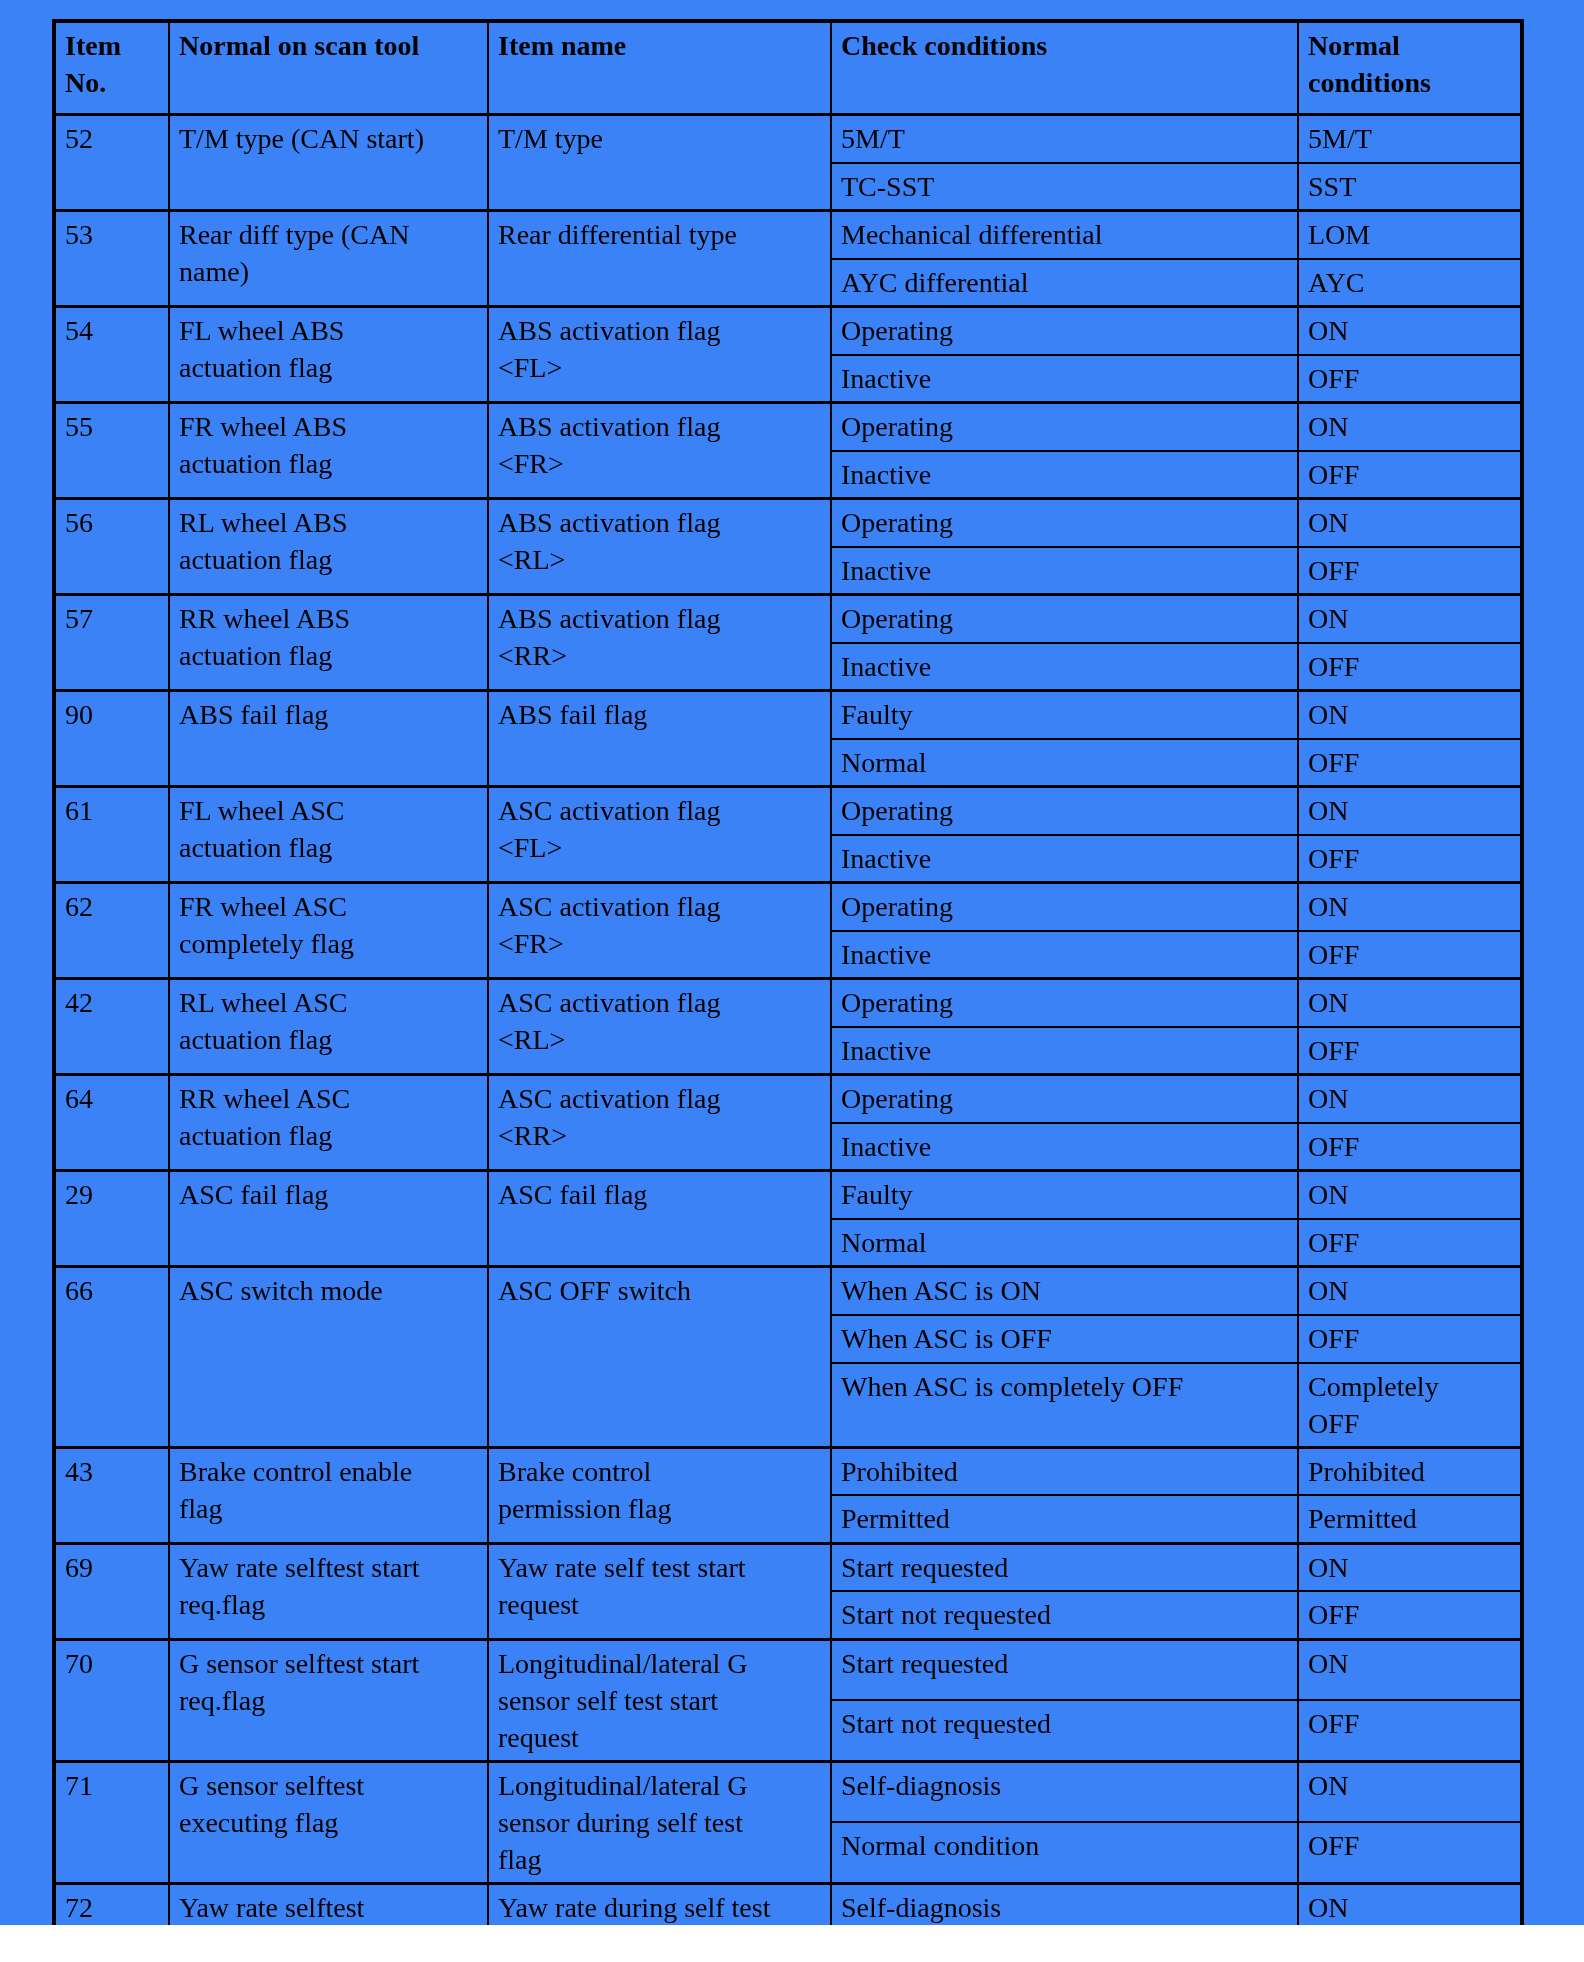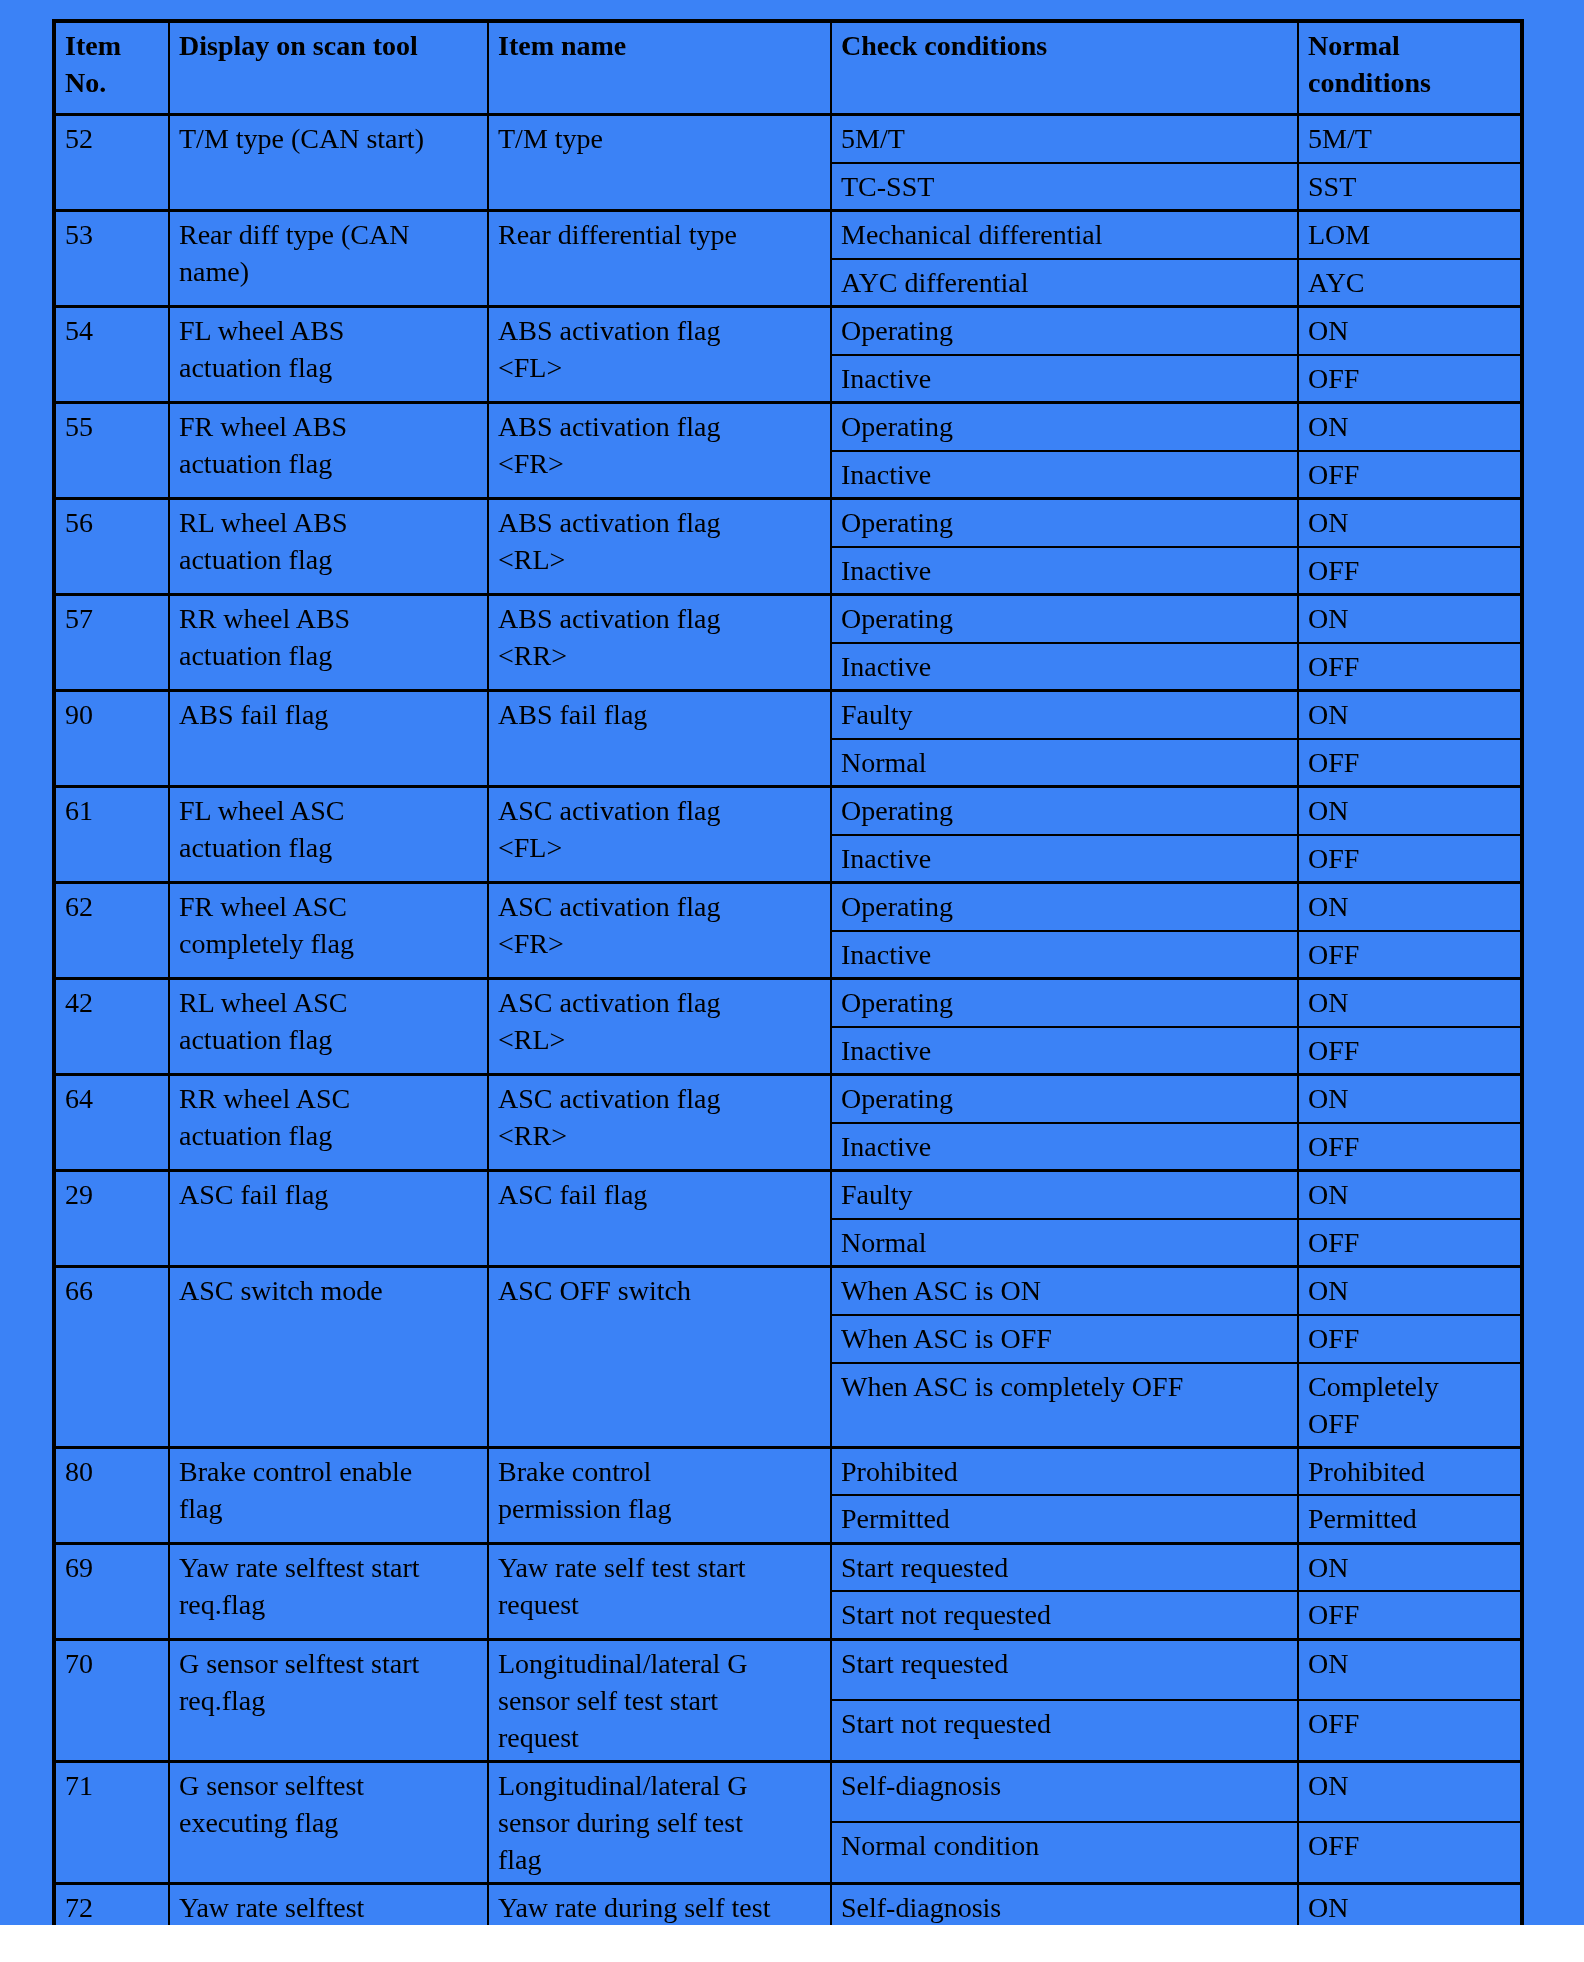--- a/index.html
+++ b/index.html
@@ -62,21 +62,21 @@
       <col class="c-no">
       <col class="c-display">
       <col class="c-item">
       <col class="c-check">
       <col class="c-normal">
     </colgroup>
     <thead>
       <tr>
         <th>Item
 No.</th>
-        <th>Display on scan tool</th>
+        <th>Normal on scan tool</th>
         <th>Item name</th>
         <th>Check conditions</th>
         <th>Normal
 conditions</th>
       </tr>
     </thead>
     <tbody>
         <tr class="group-start">
           <td rowspan="2">52</td>
           <td rowspan="2">T/M type (CAN start)</td>
@@ -236,21 +236,21 @@
         <tr>
           <td>When ASC is OFF</td>
           <td>OFF</td>
         </tr>
         <tr>
           <td>When ASC is completely OFF</td>
           <td>Completely
 OFF</td>
         </tr>
         <tr class="group-start">
-          <td rowspan="2">80</td>
+          <td rowspan="2">43</td>
           <td rowspan="2">Brake control enable
 flag</td>
           <td rowspan="2">Brake control
 permission flag</td>
           <td>Prohibited</td>
           <td>Prohibited</td>
         </tr>
         <tr>
           <td>Permitted</td>
           <td>Permitted</td>

